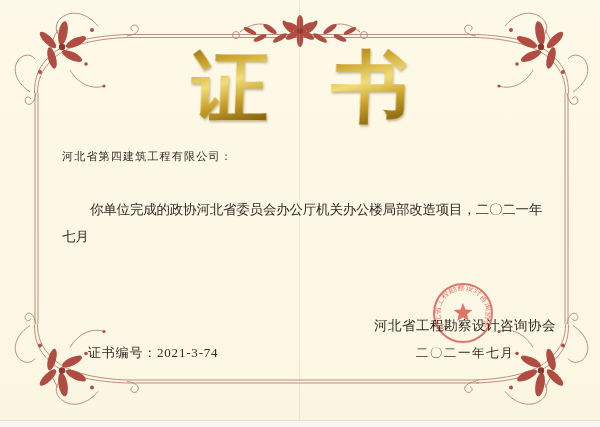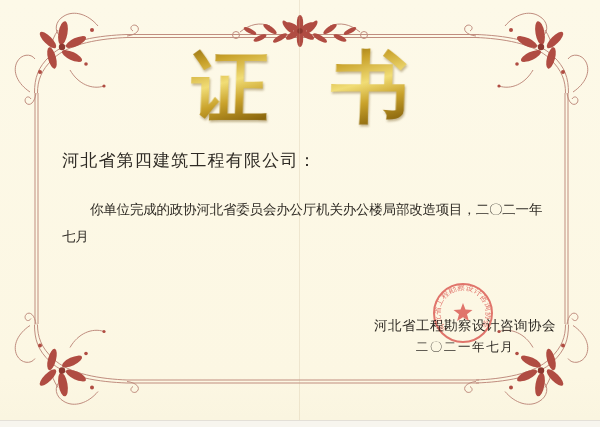--- a/index.html
+++ b/index.html
@@ -34,37 +34,37 @@
       var(--gold,#c9a22b) 62%,
       var(--gold-dark,#8a660d) 84%,
       var(--gold,#c9a22b) 100%);
     -webkit-background-clip:text;background-clip:text;
     color:transparent;
     filter:drop-shadow(1.5px 2px 1px rgba(110,80,15,.4));
     transform:skewX(-2deg);
   }
   .addressee{
     position:absolute;left:62px;top:149px;
-    font-size:17px;letter-spacing:1.2px;font-family:Liberation Mono, monospace;
+    font-size:11px;letter-spacing:1.2px;font-family:Liberation Mono, monospace;
   }
   .body-text{
     position:absolute;left:62px;top:196px;width:492px;
     font-size:13.5px;letter-spacing:-0.2px;line-height:27px;
   }
   .body-text .indent{text-indent:28px;}
   .cert-no{
     position:absolute;left:88px;top:344px;
     font-size:13px;letter-spacing:0.8px;
   }
   .issuer-block{
     position:absolute;left:370px;top:317px;width:190px;
     text-align:center;
   }
   .issuer-name{font-size:13.5px;letter-spacing:0.5px;}
-  .issue-date{margin-top:4px;font-size:12.5px;letter-spacing:1.6px;}
+  .issue-date{margin-top:10px;font-size:12.5px;letter-spacing:1.6px;}
   svg.seal{
     position:absolute;left:0;top:0;
     mix-blend-mode:multiply;opacity:.82;
     pointer-events:none;
   }
 </style>
 </head>
 <body>
 
 <div class="page">
@@ -155,20 +155,23 @@
     <span>证</span>
     <span>书</span>
   </div>
 
   <div class="addressee">河北省第四建筑工程有限公司：</div>
 
   <div class="body-text">
     <div class="indent">你单位完成的政协河北省委员会办公厅机关办公楼局部改造项目，二〇二一年七月</div>
   </div>
 
+  <div class="cert-no">
+    <span>证书编号：</span><span>2021-3-74</span>
+  </div>
 
   <div class="issuer-block">
     <div class="issuer-name">河北省工程勘察设计咨询协会</div>
     <div class="issue-date">二〇二一年七月</div>
   </div>
 
   <svg class="seal" width="600" height="427" viewBox="0 0 600 427">
     <defs>
       <path id="sealArc" d="M446.7,329.3 A23,23 0 1 1 479.3,329.3" fill="none"></path>
     </defs>

